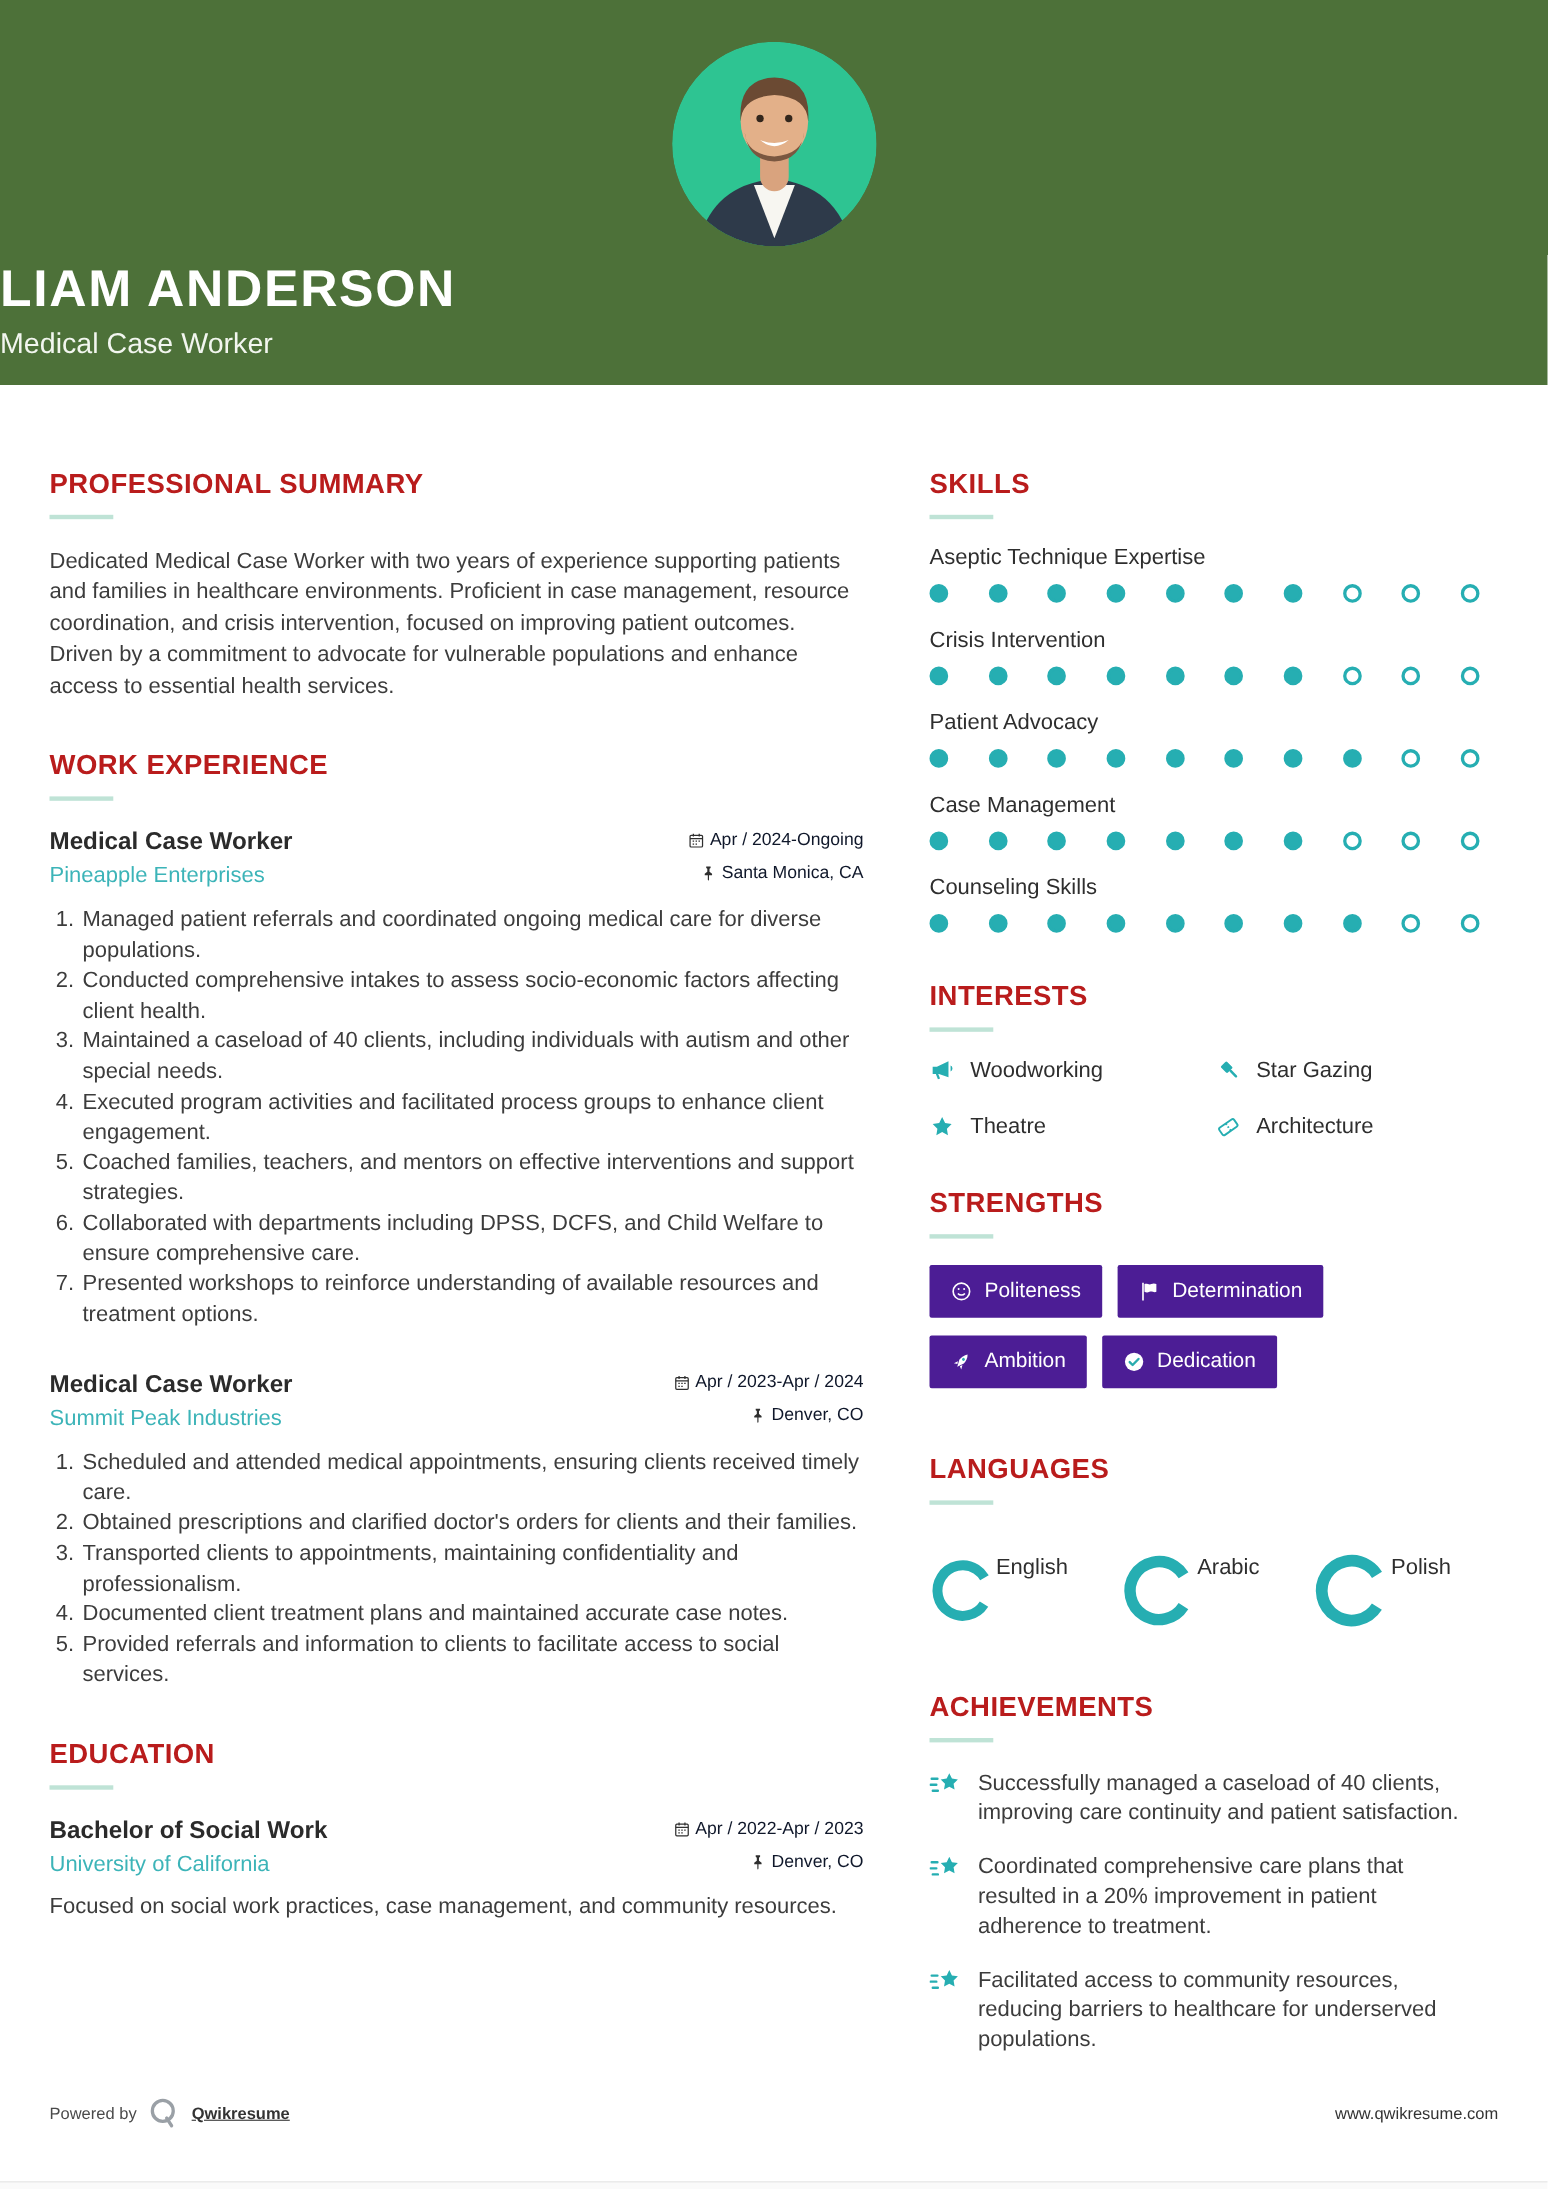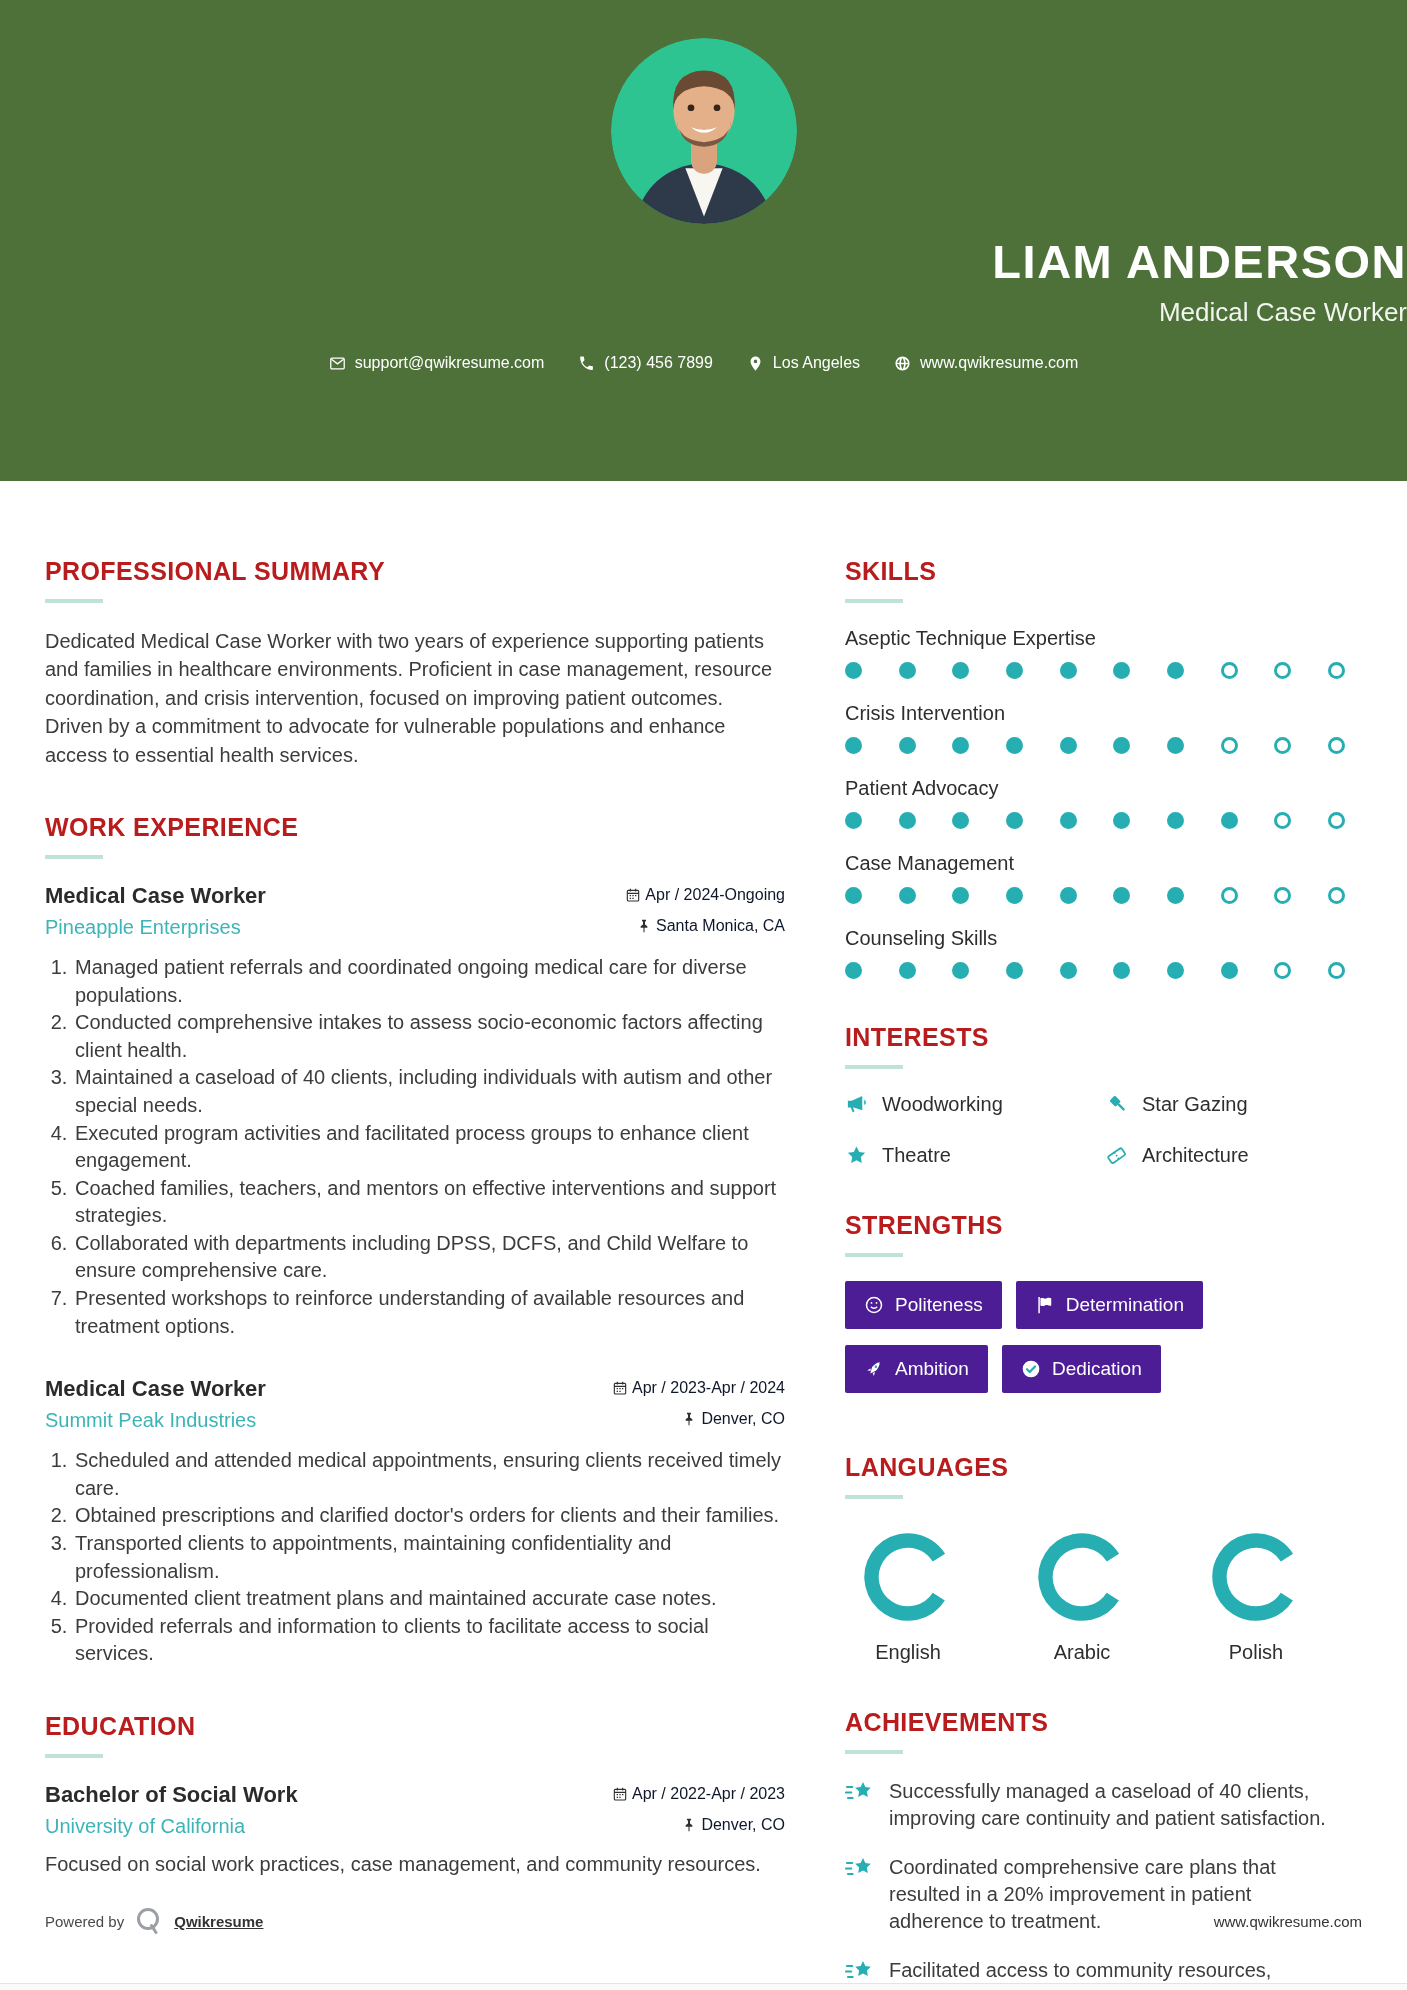--- a/index.html
+++ b/index.html
@@ -2,21 +2,21 @@
 <html><head>
 <meta charset="utf-8">
 <style>
   * { box-sizing: border-box; margin: 0; padding: 0; }
   html,body { background:#fff; }
   body {
     width:1407px; height:1990px; position:relative; overflow:hidden;
     font-family:"Liberation Sans", sans-serif; color:#3c3c3c;
   }
   
-  .hero { background:#4d7139; height:481px; text-align:right; padding-top:38px; }
+  .hero { background:#4d7139; height:350px; text-align:left; padding-top:38px; }
   .photo-wrap { width:186px; height:186px; margin:0 auto; border-radius:50%; overflow:hidden; }
   .person-name { color:#fff; font-size:47px; font-weight:700; letter-spacing:1.5px; margin-top:10px; }
   .person-title { color:#f2f6ef; font-size:26px; font-weight:400; margin-top:8px; }
   .contact-row { display:flex; justify-content:center; align-items:center; gap:34px; margin-top:26px; }
   .contact-item { display:flex; align-items:center; gap:9px; color:#fff; font-size:16px; }
   .contact-item svg { width:17px; height:17px; display:block; }
   
   .page-body { display:flex; padding:76px 45px 0 45px; gap:60px; }
   .col-left { width:740px; flex:0 0 740px; }
   .col-right { width:500px; flex:0 0 500px; }
@@ -42,21 +42,21 @@
   .dot { width:17px; height:17px; border-radius:50%; border:3.4px solid #26aeb2; background:#fff; }
   .dot.filled { background:#26aeb2; border-color:#26aeb2; }
   .interests-grid { display:grid; grid-template-columns:1fr 1fr; row-gap:28px; column-gap:20px; }
   .interest { display:flex; align-items:center; gap:14px; font-size:20px; color:#2e2e2e; }
   .interest svg { width:23px; height:23px; color:#26aeb2; flex:0 0 23px; }
   .badges { display:flex; flex-wrap:wrap; }
   .badge { display:inline-flex; align-items:center; gap:11px; background:#4c1d95; color:#fff;
            font-size:19px; padding:13px 19px; margin:0 14px 16px 0; border-radius:2px; }
   .badge svg { width:20px; height:20px; }
   .langs { display:flex; gap:48px; padding-top:6px; }
-  .lang { width:126px; display:flex; flex-direction:column; align-items:center; }
+  .lang { width:126px; display:flex; align-items:flex-start; }
   .lang svg { width:96px; height:96px; }
   .lang-name { font-size:20px; color:#2e2e2e; margin-top:16px; }
   .ach-list { list-style:none; }
   .ach-item { display:flex; gap:14px; margin-bottom:22px; }
   .ach-item svg { width:30px; height:26px; flex:0 0 30px; margin-top:2px; }
   .ach-text { font-size:20px; line-height:1.35; color:#3c3c3c; }
   
   .footer { position:absolute; left:45px; right:45px; bottom:54px;
             display:flex; justify-content:space-between; align-items:center; }
   .powered { display:flex; align-items:center; gap:10px; }

